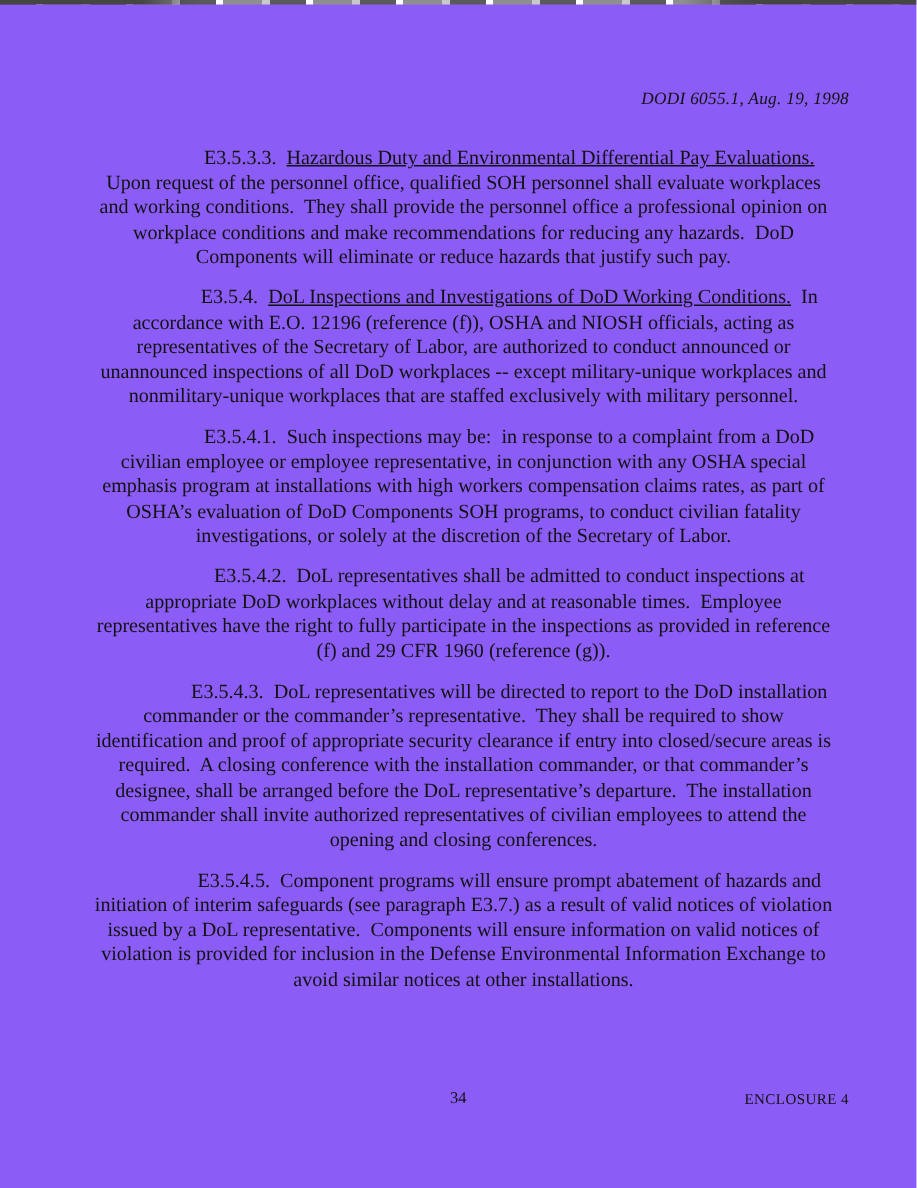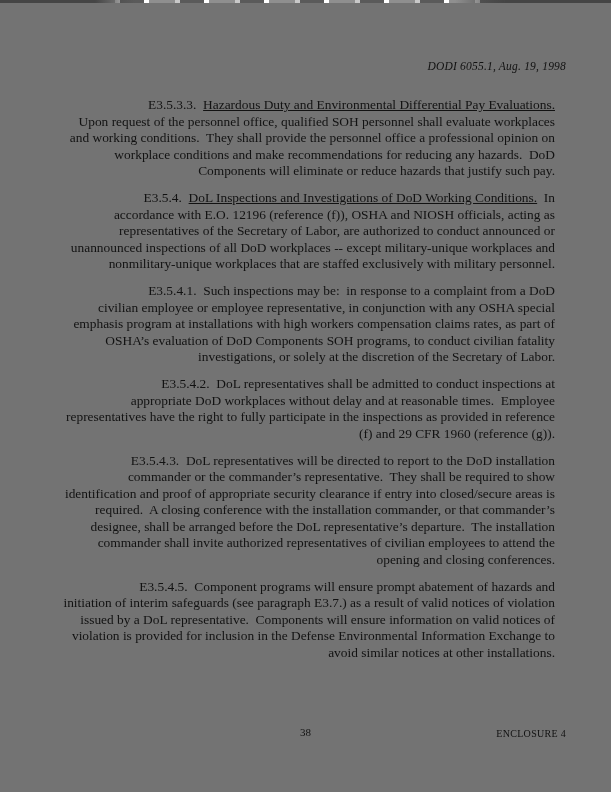--- a/index.html
+++ b/index.html
@@ -4,21 +4,21 @@
 <style>
   html, body {
     margin: 0;
     padding: 0;
     background: #ffffff;
   }
   .page {
     position: relative;
     width: 611px;
     height: 792px;
-    background: #737373;
+    background: #8b5cf6;
     font-family: "Liberation Serif", serif;
     color: #121212;
     overflow: hidden;
   }
   .scan-line {
     position: absolute;
     top: 0;
     left: 0;
     width: 611px;
     height: 3px;
@@ -35,21 +35,21 @@
     letter-spacing: 0.2px;
     white-space: nowrap;
   }
   .doc-body {
     position: absolute;
     top: 97px;
     left: 63px;
     width: 492px;
     font-size: 13.4px;
     line-height: 16.5px;
-    text-align: right;
+    text-align: center;
   }
   .para {
     margin: 0 0 10.5px 0;
     text-indent: 61px;
     white-space: pre-wrap;
   }
   .para-heading {
     text-decoration: underline;
   }
   .doc-footer {
@@ -93,17 +93,17 @@
 
     <p class="para"><span>E3.5.4.2.  </span><span>DoL representatives shall be admitted to conduct inspections at appropriate DoD workplaces without delay and at reasonable times.  Employee representatives have the right to fully participate in the inspections as provided in reference (f) and 29 CFR 1960 (reference (g)).</span></p>
 
     <p class="para"><span>E3.5.4.3.  </span><span>DoL representatives will be directed to report to the DoD installation commander or the commander’s representative.  They shall be required to show identification and proof of appropriate security clearance if entry into closed/secure areas is required.  A closing conference with the installation commander, or that commander’s designee, shall be arranged before the DoL representative’s departure.  The installation commander shall invite authorized representatives of civilian employees to attend the opening and closing conferences.</span></p>
 
 
     <p class="para"><span>E3.5.4.5.  </span><span>Component programs will ensure prompt abatement of hazards and initiation of interim safeguards (see paragraph E3.7.) as a result of valid notices of violation issued by a DoL representative.  Components will ensure information on valid notices of violation is provided for inclusion in the Defense Environmental Information Exchange to avoid similar notices at other installations.</span></p>
   </div>
 
   <div class="doc-footer">
-    <span class="page-number">38</span>
+    <span class="page-number">34</span>
     <span class="enclosure-label">ENCLOSURE 4</span>
   </div>
 
 </div>
 
 </body></html>

